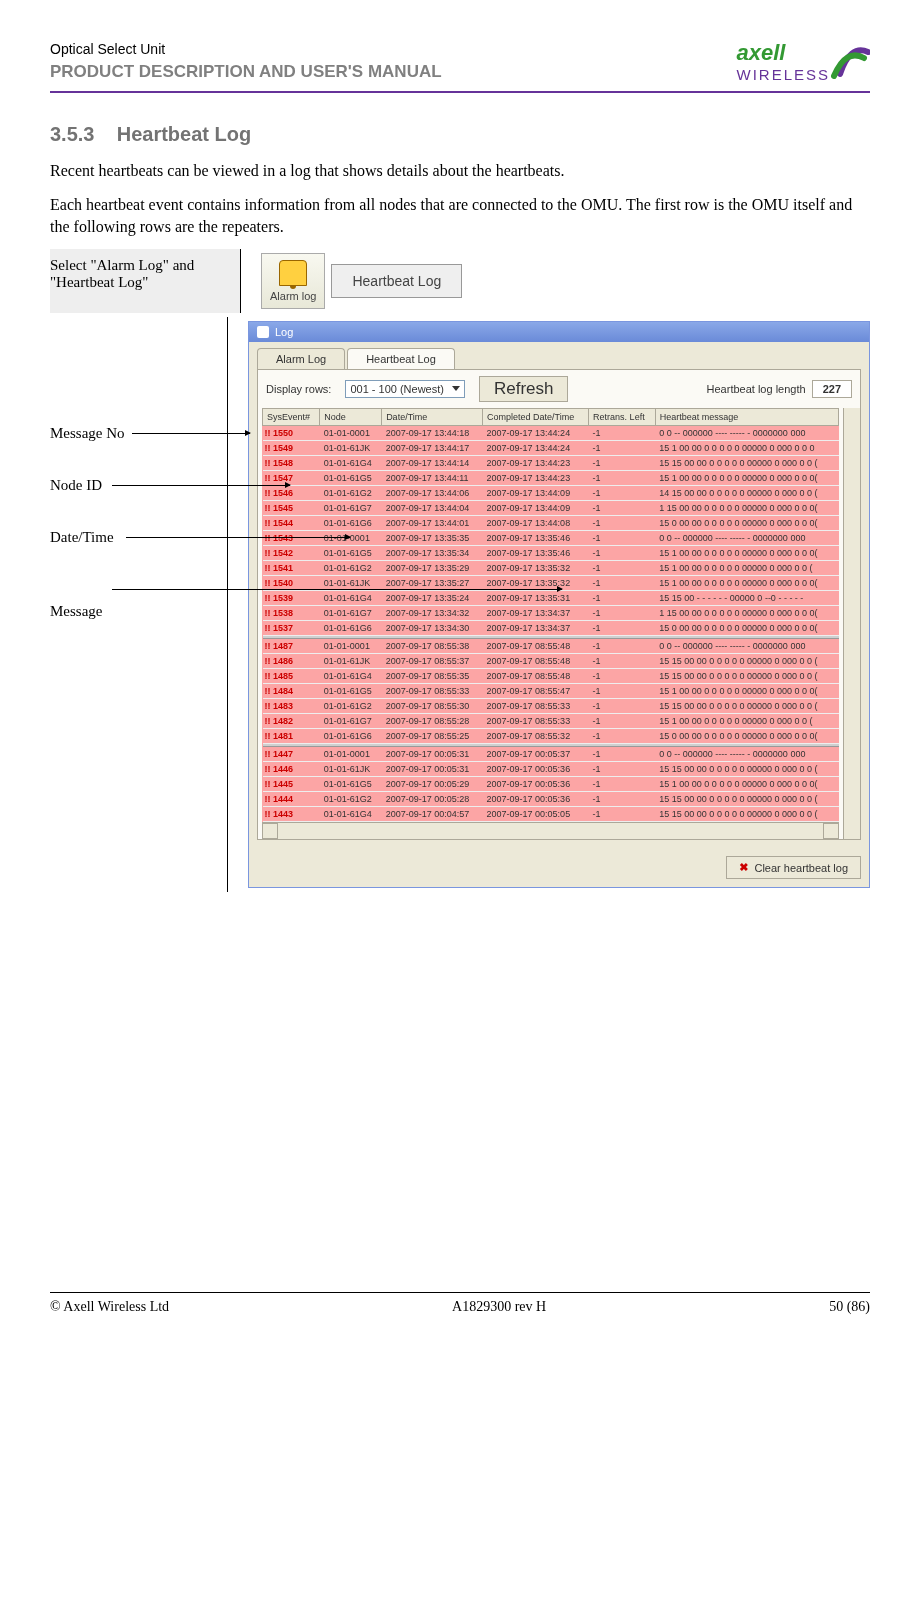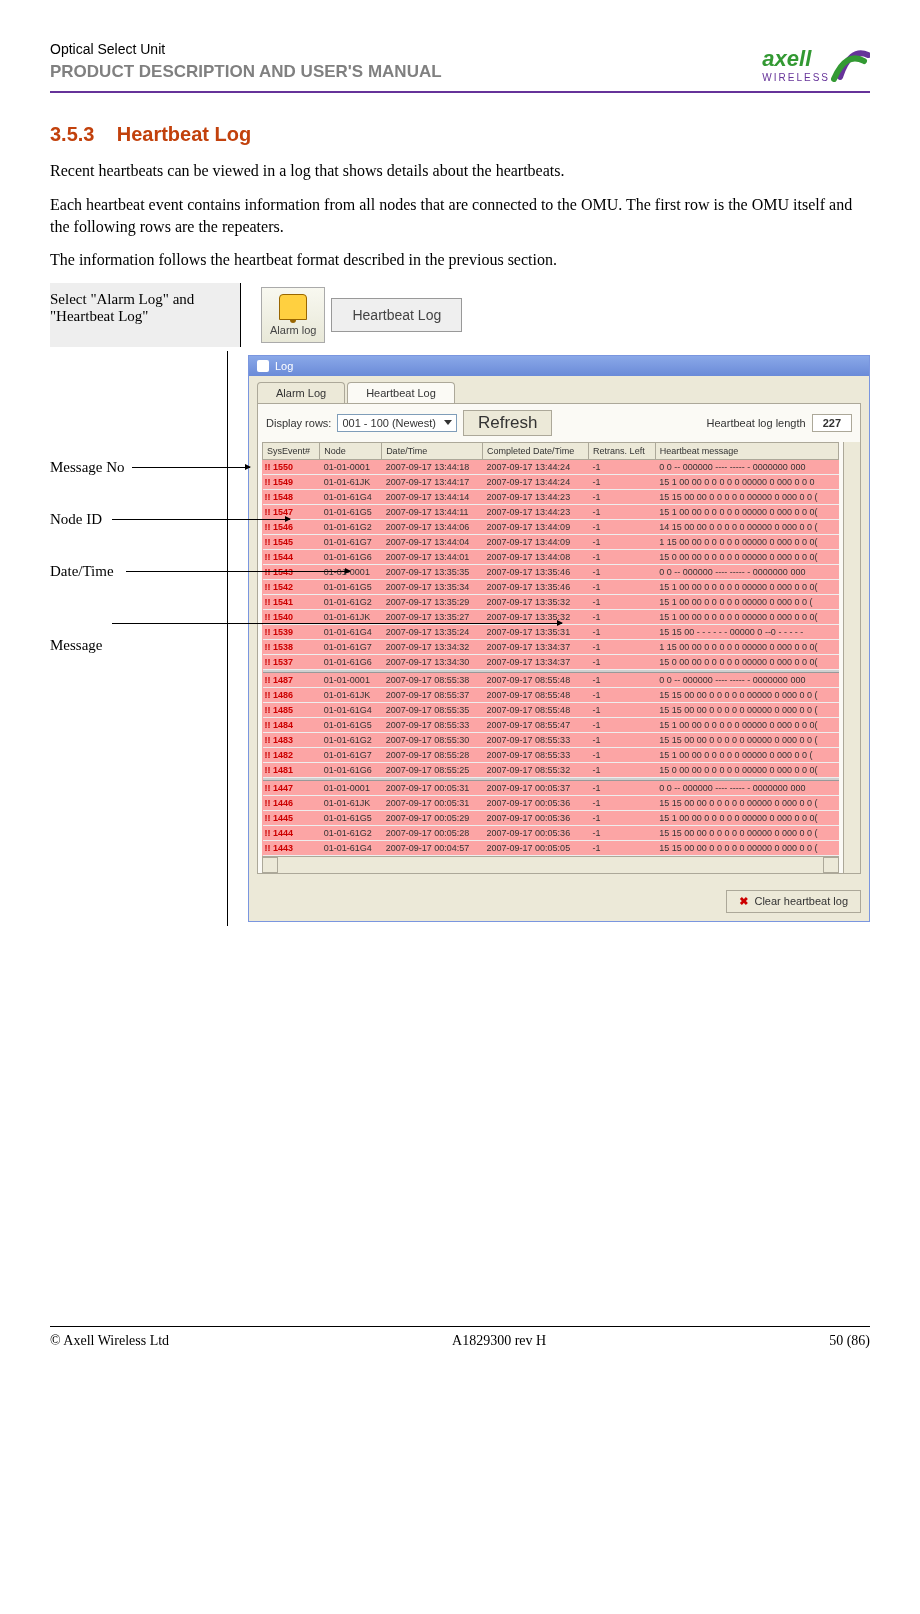--- a/index.html
+++ b/index.html
@@ -39,32 +39,32 @@
     gap: 0;
   }
   .logo-text1 {
     color: #339933;
     font-weight: bold;
     font-size: 22px;
     font-style: italic;
   }
   .logo-text2 {
     color: #663399;
-    font-size: 10px;
+    font-size: 15px;
     letter-spacing: 2px;
     text-align: right;
   }
   .logo-mark {
     width: 40px;
     height: 36px;
     position: relative;
   }
   .section-heading {
     font-family: Verdana, sans-serif;
-    color: #c2410c;
+    color: #737373;
     font-size: 20px;
     margin: 0 0 14px 0;
   }
   .body-text {
     font-family: 'Times New Roman', serif;
     font-size: 16px;
     margin: 0 0 12px 0;
     line-height: 1.35;
   }
   .layout-row {
@@ -198,21 +198,21 @@
   }
   .tab-body {
     background: #fbfaf5;
     border: 1px solid #aca899;
     margin: 0 8px 8px 8px;
   }
   .toolbar {
     display: flex;
     align-items: center;
     padding: 6px 8px;
-    gap: 6px;
+    gap: 14px;
     font-size: 11px;
   }
   .select-box {
     border: 1px solid #7f9db9;
     background: #fff;
     padding: 2px 20px 2px 4px;
     position: relative;
   }
   .select-box::after {
     content: "";
@@ -354,21 +354,20 @@
     </div>
   </div>
 
   <h2 class="section-heading">
     <span>3.5.3</span>&nbsp;&nbsp;&nbsp;
     <span>Heartbeat Log</span>
   </h2>
 
   <p class="body-text">Recent heartbeats can be viewed in a log that shows details about the heartbeats.</p>
   <p class="body-text">Each heartbeat event contains information from all nodes that are connected to the OMU. The first row is the OMU itself and the following rows are the repeaters.</p>
-  <p class="body-text">The information follows the heartbeat format described in the previous section.</p>
 
   <div class="layout-row">
     <div class="label-col gray">
       <span>Select "Alarm Log" and "Heartbeat Log"</span>
     </div>
     <div class="content-col">
       <div class="icon-strip">
         <div class="alarm-btn">
           <div class="bell-icon"></div>
           <span>Alarm log</span>

